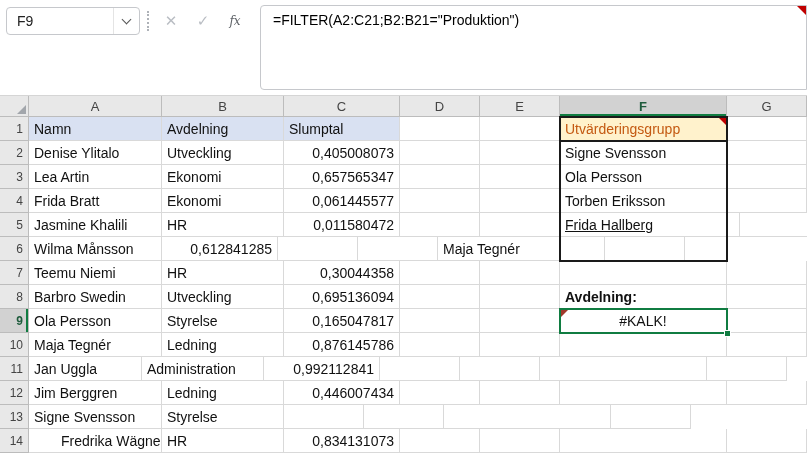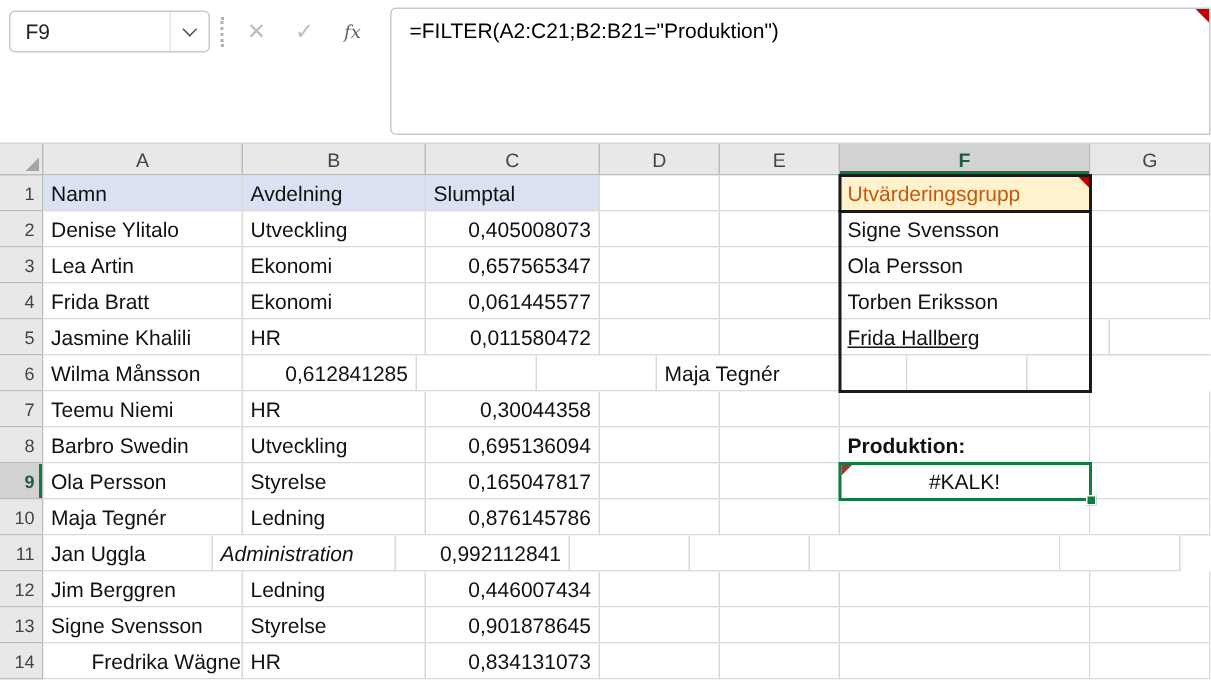--- a/index.html
+++ b/index.html
@@ -163,21 +163,21 @@
         <div class="cell" style="width: 167px;"></div>
         <div class="cell" style="width: 80px;"></div>
       </div>
       <div class="grow">
         <div class="hcell rowh">8</div>
         <div class="cell" style="width: 133px;">Barbro Swedin</div>
         <div class="cell" style="width: 122px;">Utveckling</div>
         <div class="cell num" style="width: 116px;">0,695136094</div>
         <div class="cell" style="width: 80px;"></div>
         <div class="cell" style="width: 80px;"></div>
-        <div class="cell bold" style="width: 167px;">Produktion:</div>
+        <div class="cell bold" style="width: 167px;">Avdelning:</div>
         <div class="cell" style="width: 80px;"></div>
       </div>
       <div class="grow">
         <div class="hcell rowh selh">9</div>
         <div class="cell" style="width: 133px;">Ola Persson</div>
         <div class="cell" style="width: 122px;">Styrelse</div>
         <div class="cell num" style="width: 116px;">0,165047817</div>
         <div class="cell" style="width: 80px;"></div>
         <div class="cell" style="width: 80px;"></div>
         <div class="cell err" style="width: 167px;">#KALK!</div>
@@ -189,42 +189,41 @@
         <div class="cell" style="width: 122px;">Ledning</div>
         <div class="cell num" style="width: 116px;">0,876145786</div>
         <div class="cell" style="width: 80px;"></div>
         <div class="cell" style="width: 80px;"></div>
         <div class="cell" style="width: 167px;"></div>
         <div class="cell" style="width: 80px;"></div>
       </div>
       <div class="grow">
         <div class="hcell rowh">11</div>
         <div class="cell" style="width: 113px;">Jan Uggla</div>
-        <div class="cell" style="width: 122px; font-style: italic;">Administration</div>
+        <div class="cell" style="width: 122px;">Administration</div>
         <div class="cell num" style="width: 116px;">0,992112841</div>
         <div class="cell" style="width: 80px;"></div>
         <div class="cell" style="width: 80px;"></div>
         <div class="cell" style="width: 167px;"></div>
         <div class="cell" style="width: 80px;"></div>
       </div>
       <div class="grow">
         <div class="hcell rowh">12</div>
         <div class="cell" style="width: 133px;">Jim Berggren</div>
         <div class="cell" style="width: 122px;">Ledning</div>
         <div class="cell num" style="width: 116px;">0,446007434</div>
         <div class="cell" style="width: 80px;"></div>
         <div class="cell" style="width: 80px;"></div>
         <div class="cell" style="width: 167px;"></div>
         <div class="cell" style="width: 80px;"></div>
       </div>
       <div class="grow">
         <div class="hcell rowh">13</div>
         <div class="cell" style="width: 133px;">Signe Svensson</div>
         <div class="cell" style="width: 122px;">Styrelse</div>
-        <div class="cell num" style="width: 116px;">0,901878645</div>
         <div class="cell" style="width: 80px;"></div>
         <div class="cell" style="width: 80px;"></div>
         <div class="cell" style="width: 167px;"></div>
         <div class="cell" style="width: 80px;"></div>
       </div>
       <div class="grow">
         <div class="hcell rowh">14</div>
         <div class="cell" style="width: 133px; padding-left: 32px;">Fredrika Wägner</div>
         <div class="cell" style="width: 122px;">HR</div>
         <div class="cell num" style="width: 116px;">0,834131073</div>

